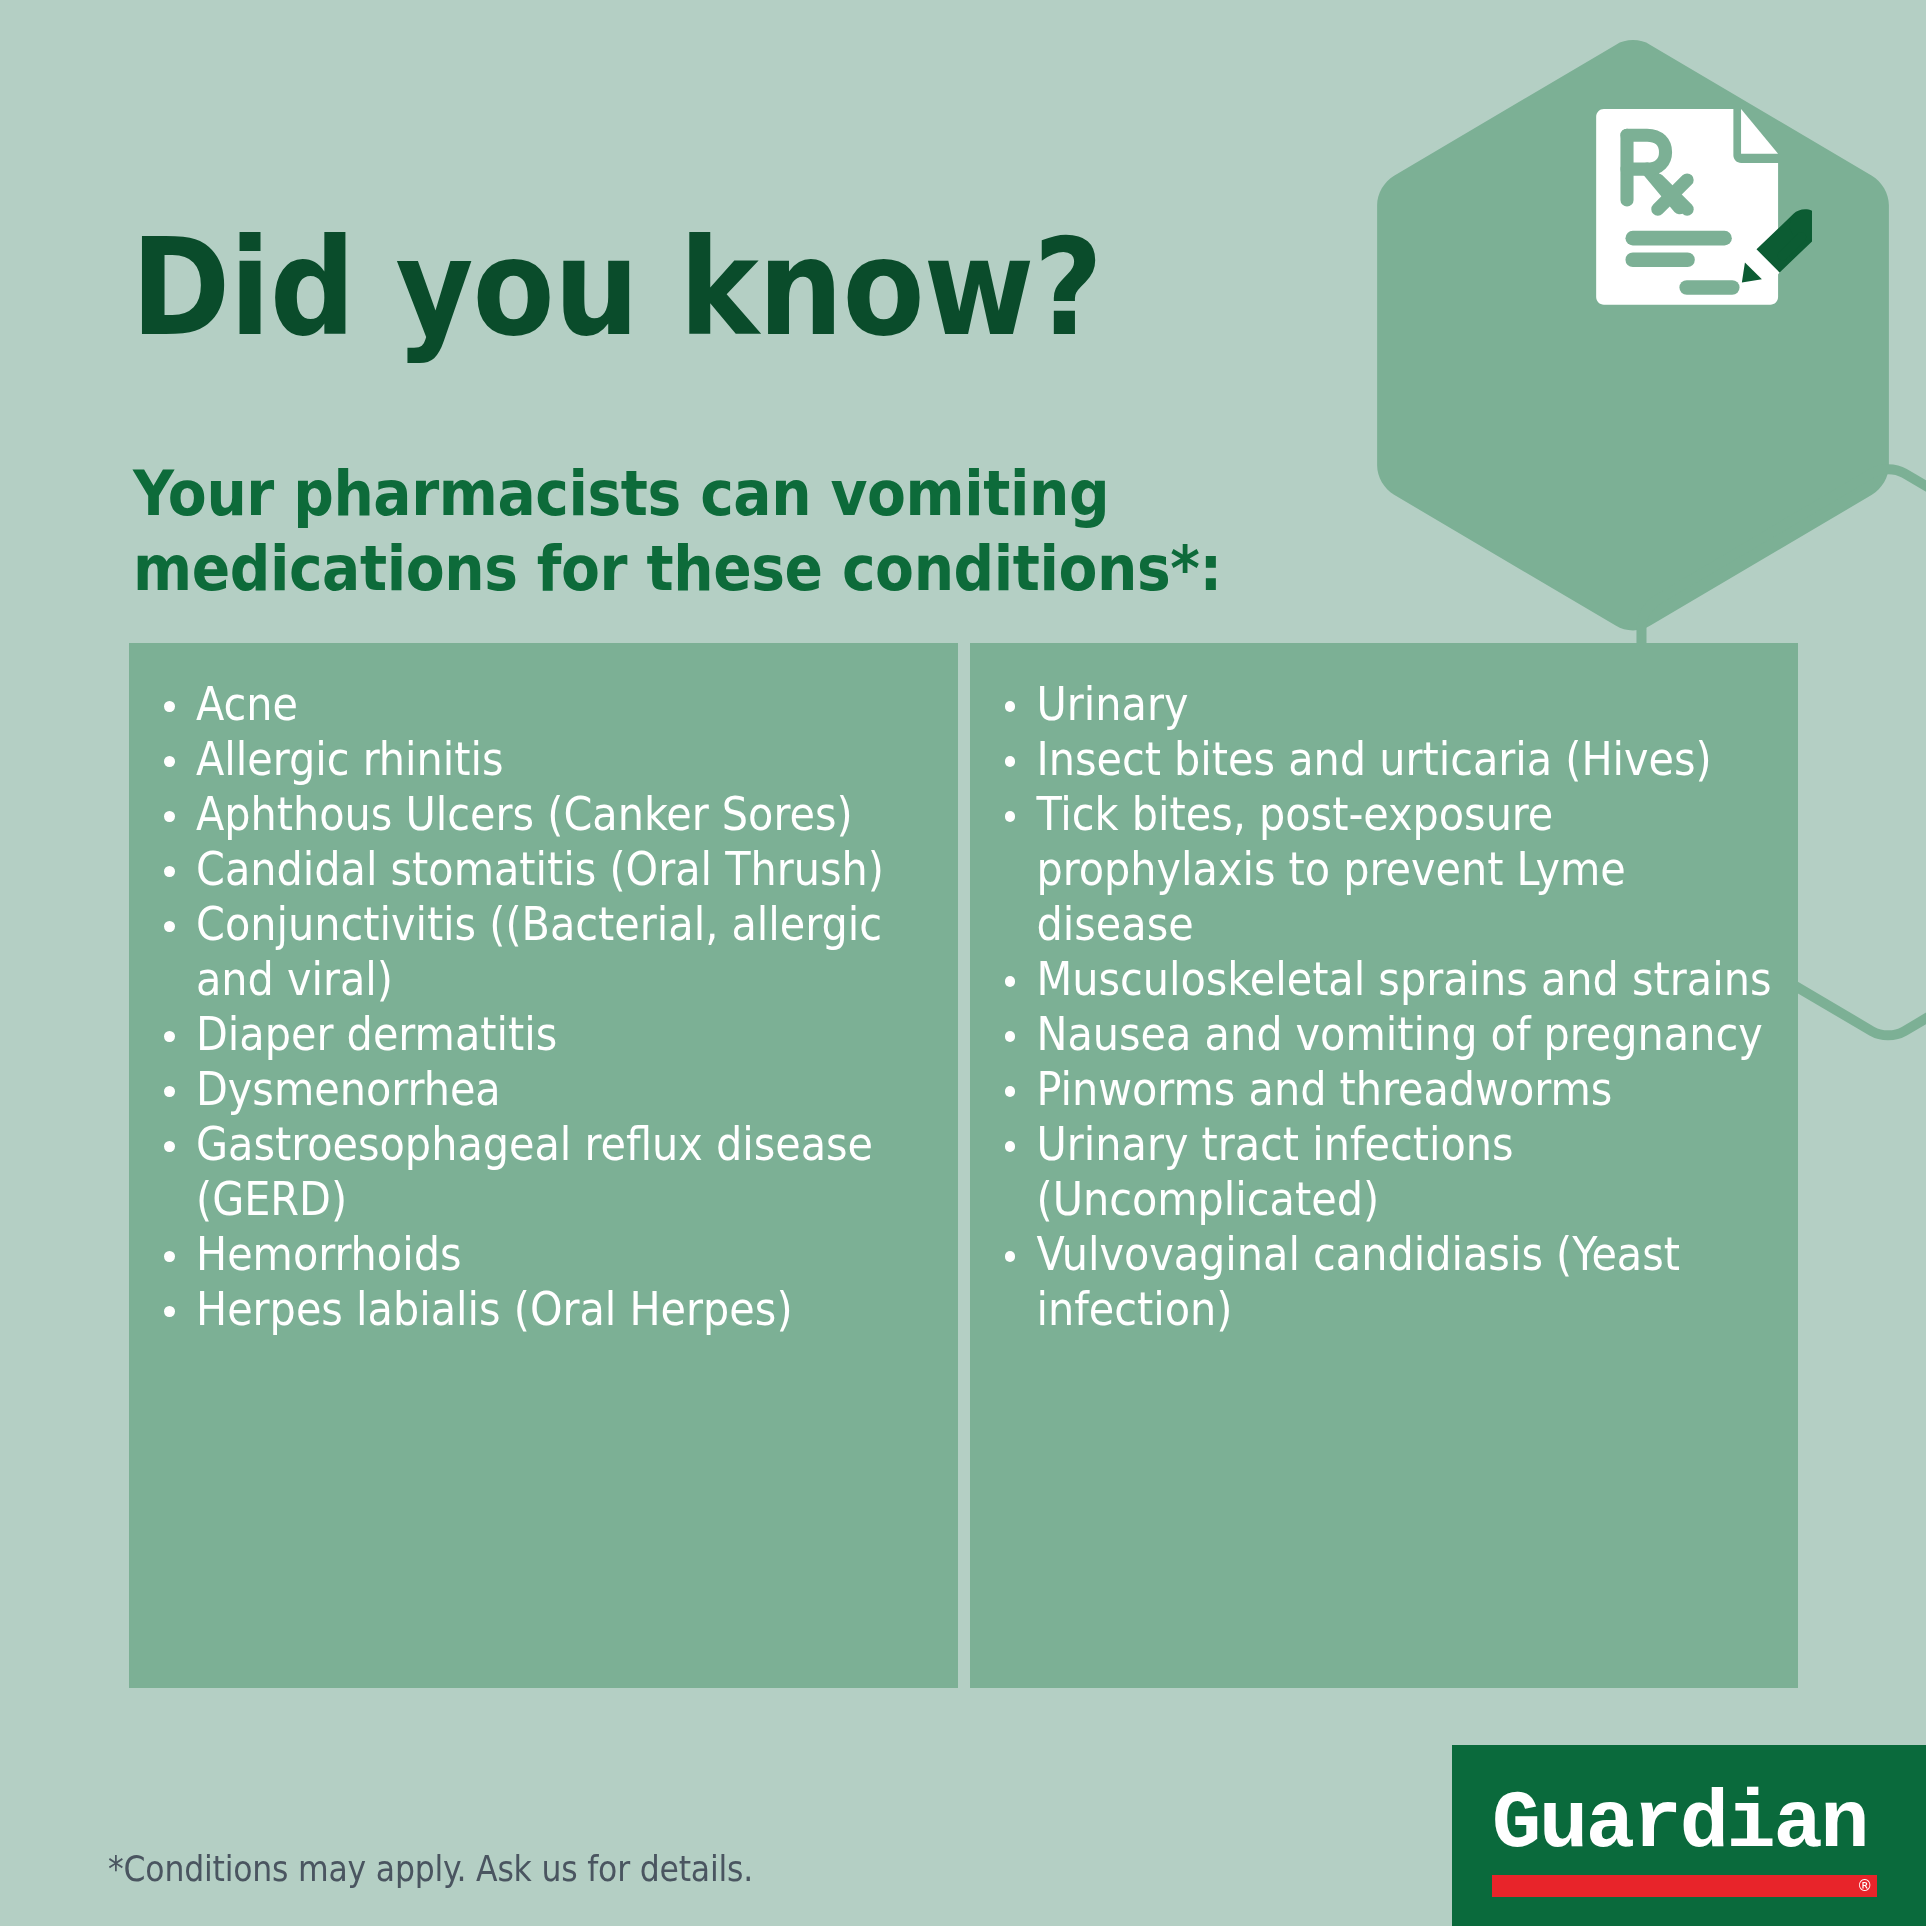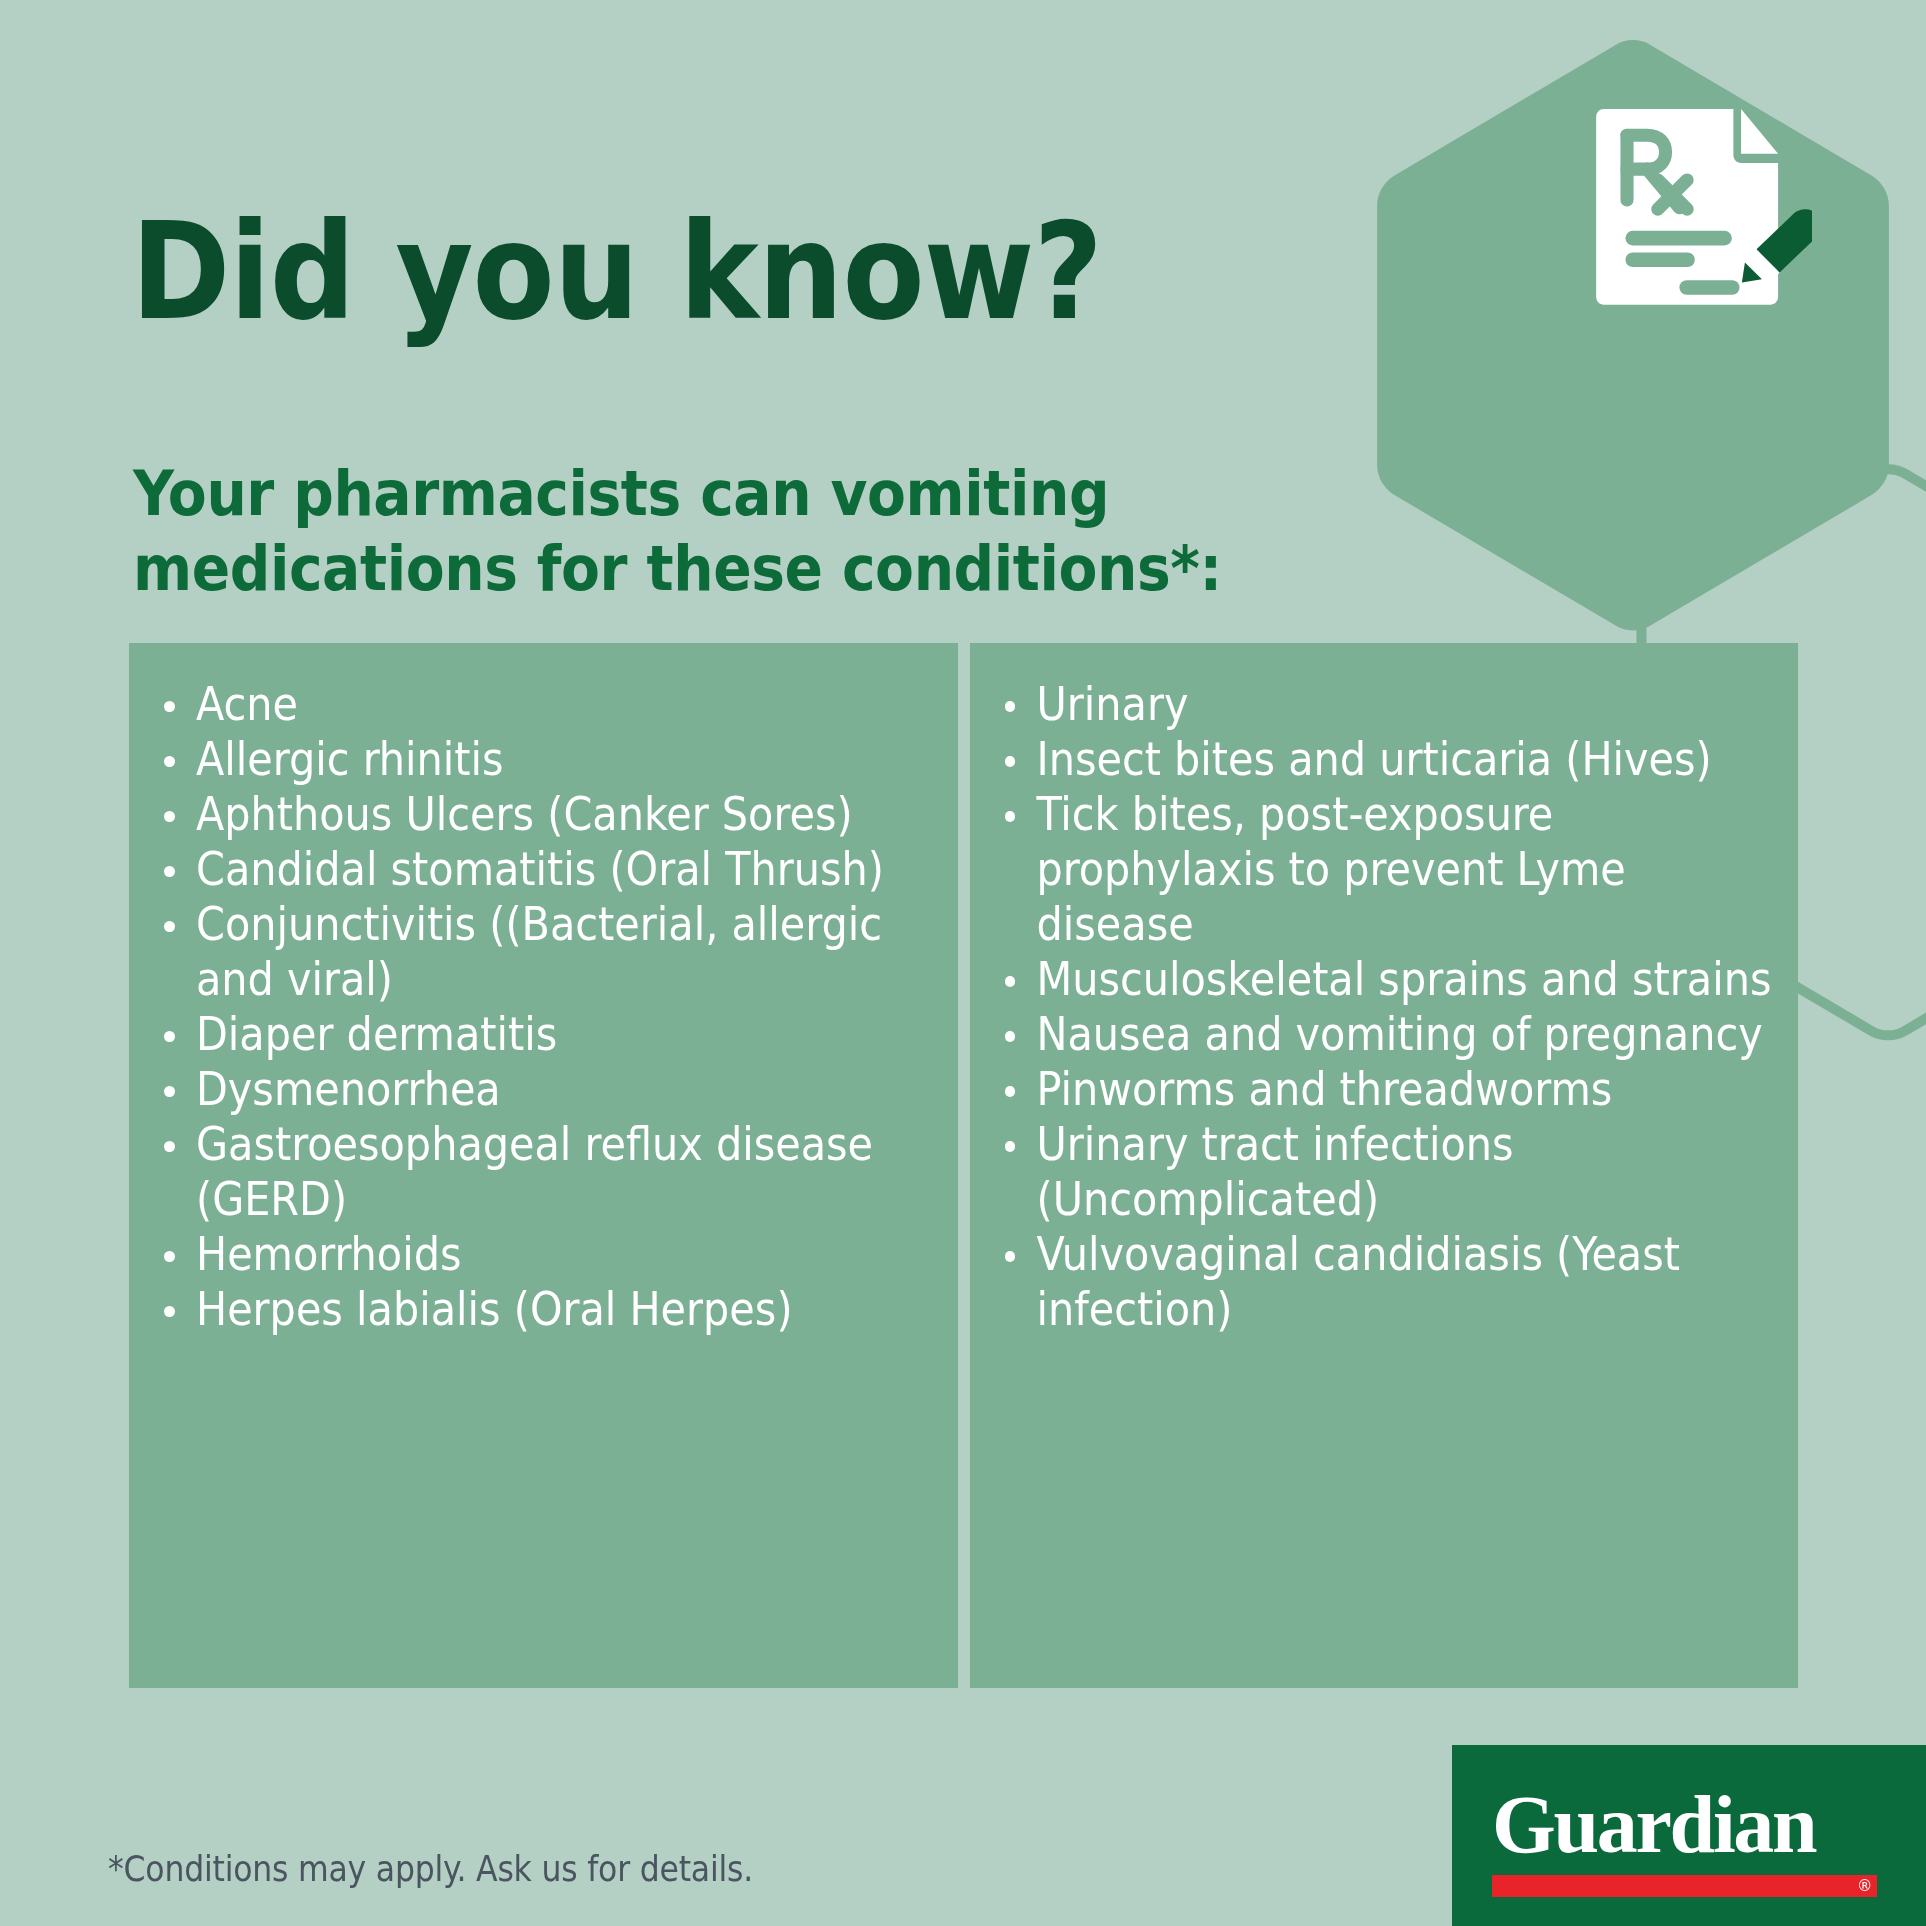--- a/index.html
+++ b/index.html
@@ -28,21 +28,21 @@
     right: 0;
     width: 586px;
     height: 1079px;
     pointer-events: none;
   }
 
   
   .headline {
     position: absolute;
     left: 131px;
-    top: 117px;
+    top: 133px;
     font-size: 133px;
     line-height: 1.0;
     font-weight: 700;
     color: #0a4c2b;
     letter-spacing: -0.8px;
     font-stretch: condensed;
     white-space: nowrap;
   }
   .subhead {
     position: absolute;
@@ -125,21 +125,21 @@
     background: #0a6a3c;
     overflow: hidden;
   }
   .logo-inner {
     position: absolute;
     left: 40px;
     top: 39px;
     width: 385px;
   }
   .logo-word {
-    font-family: Liberation Serif, serif;
+    font-family: Liberation Mono, monospace;
     font-weight: 700;
     font-size: 82px;
     line-height: 1.0;
     color: #ffffff;
     letter-spacing: -2.3px;
   }
   .logo-rule {
     position: relative;
     margin-top: 9.2px;
     height: 21.6px;

